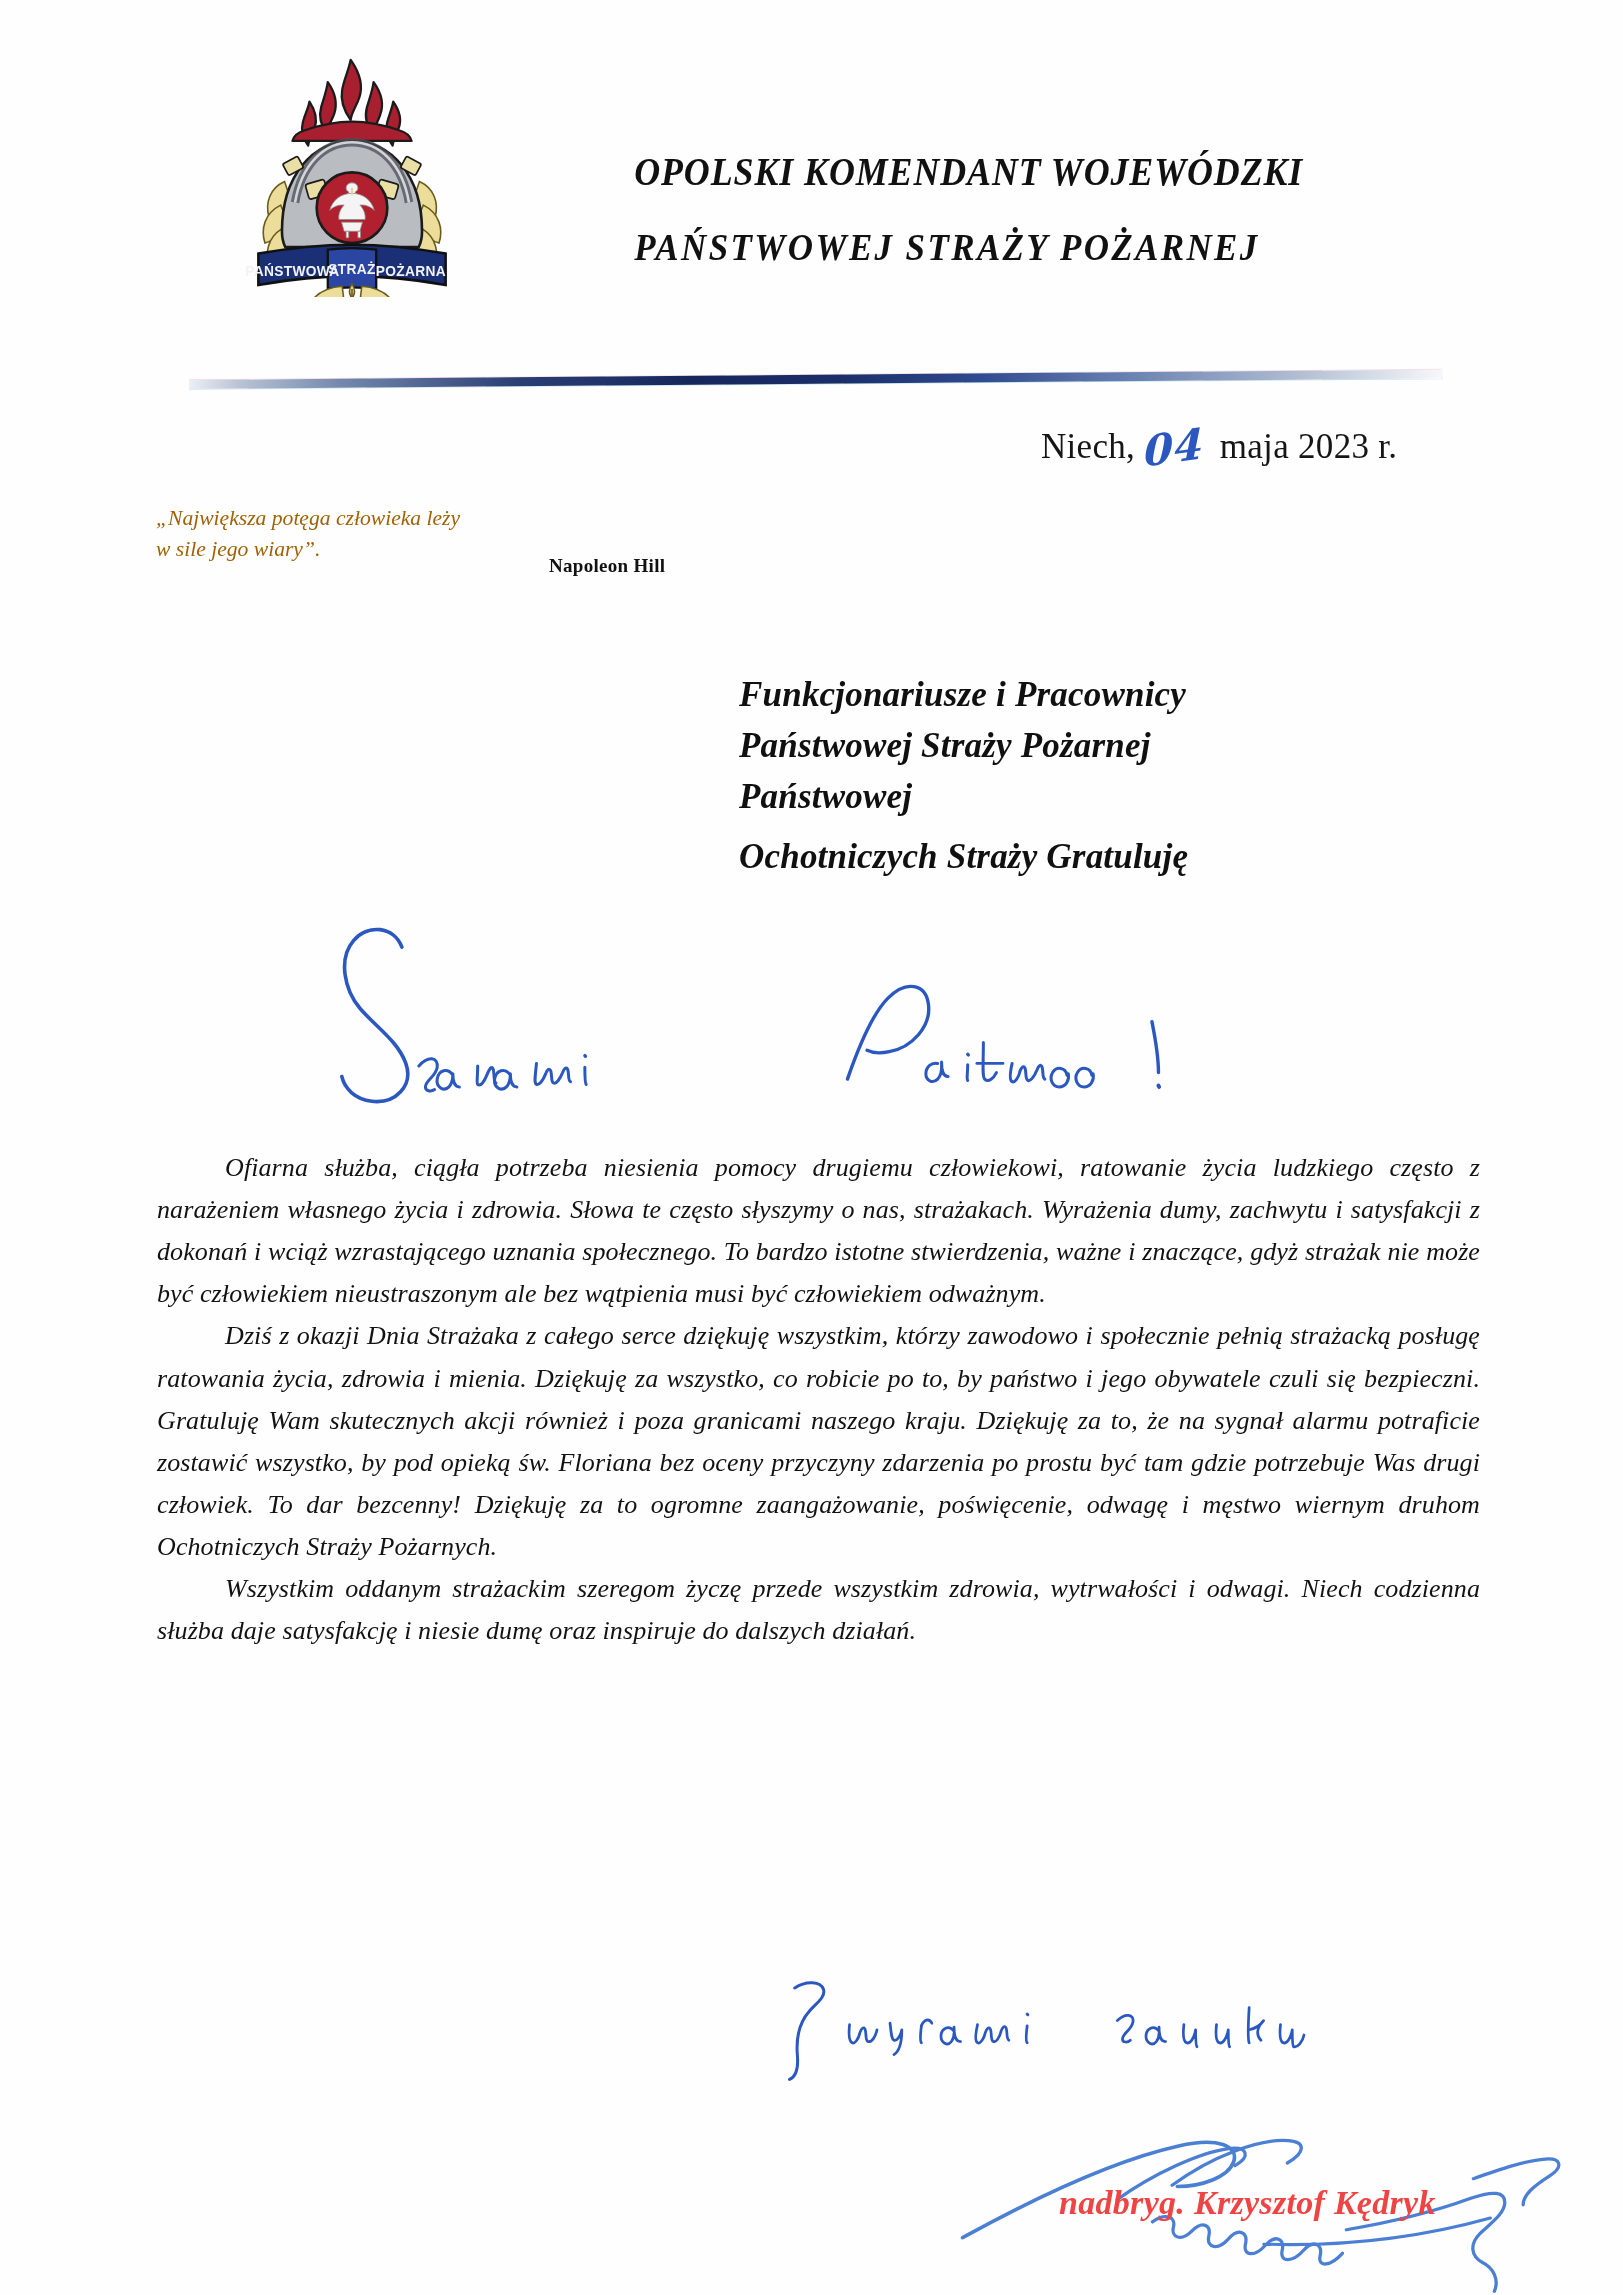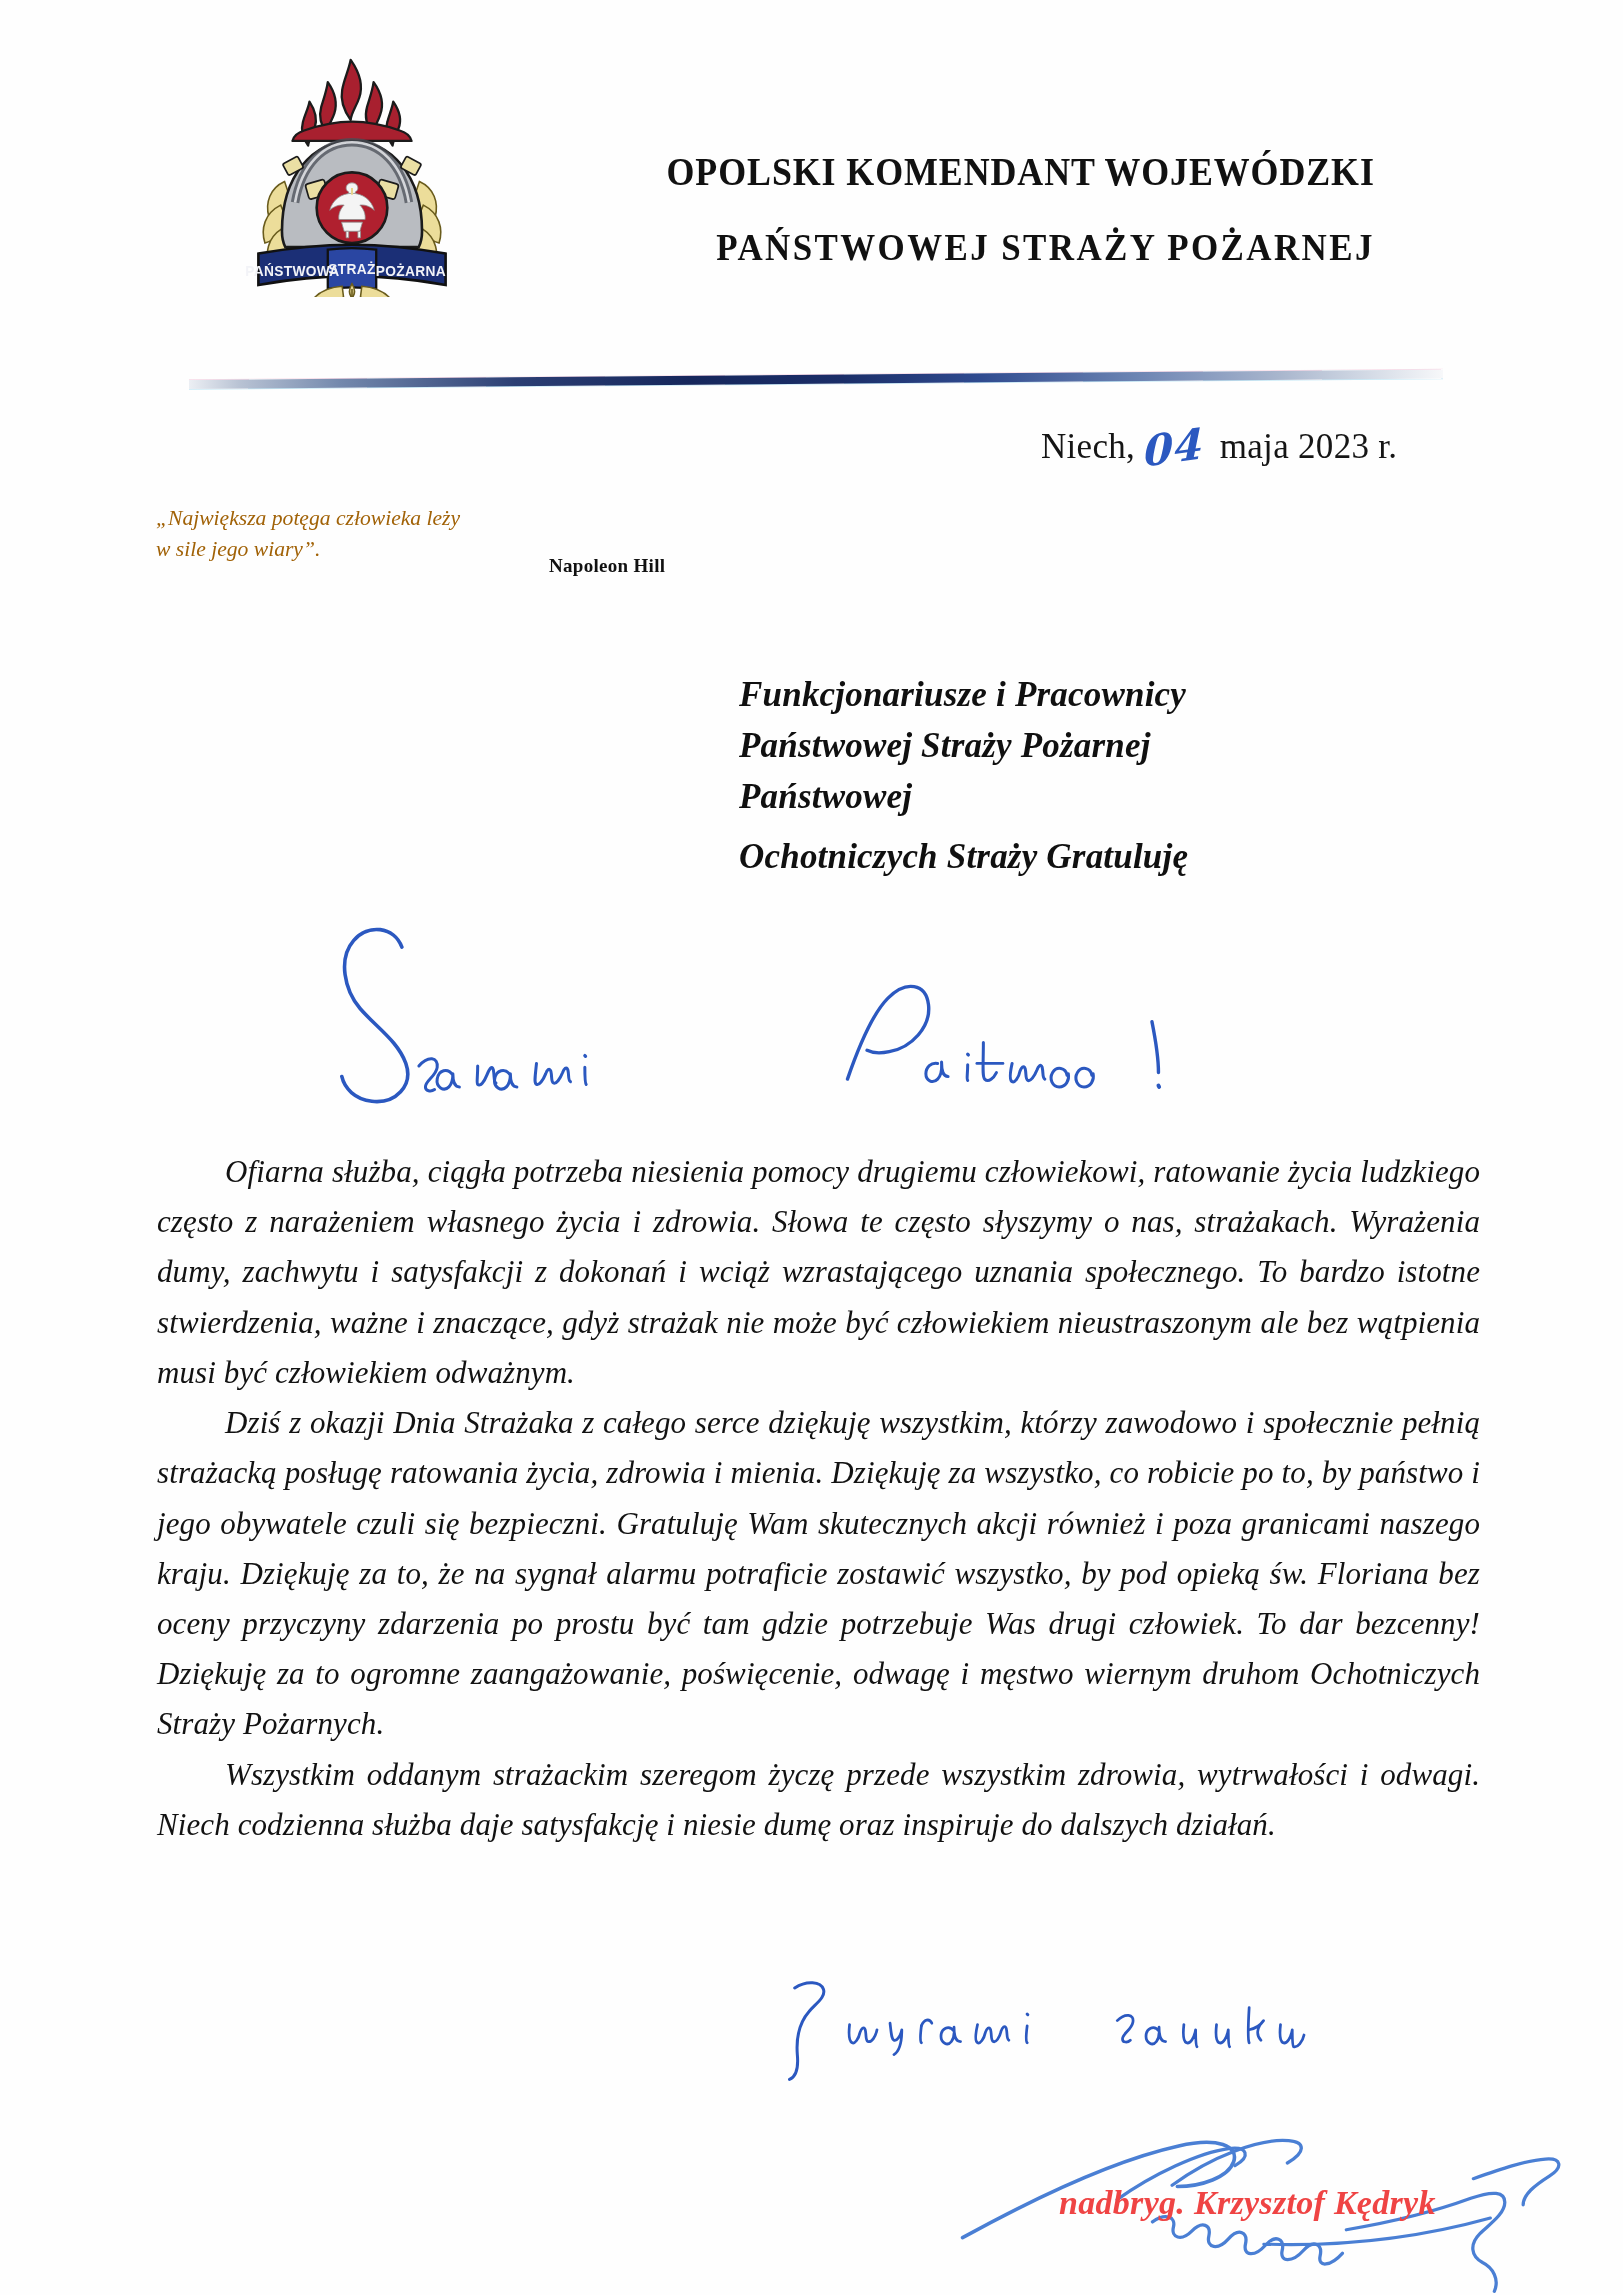--- a/index.html
+++ b/index.html
@@ -41,21 +41,22 @@
     height: 244px;
     text-align: right;
   }
   .emblem svg { width: 100%; height: 100%; display: block; }
 
   .header-titles {
     position: absolute;
     left: 602px;
     top: 113px;
     width: 805px;
-    text-align: right;
+    text-align: left;
+    font-style: italic;
   }
   .header-line {
     font-family: "Liberation Serif", "DejaVu Serif", serif;
     font-weight: 700;
     font-size: 39px;
     letter-spacing: 1px;
     line-height: 1.0;
     color: #111111;
     white-space: nowrap;
     transform: scaleX(0.92);
@@ -174,21 +175,21 @@
     white-space: nowrap;
   }
 
   
   .body-text {
     position: absolute;
     left: 157px;
     top: 1147px;
     width: 1323px;
     font-style: italic;
-    font-size: 31px;
+    font-size: 26px;
     line-height: 1.62;
     text-align: justify;
     text-justify: inter-word;
     color: #121212;
     letter-spacing: 0.1px;
   }
   .body-text p {
     margin: 0;
     text-indent: 68px;
   }

